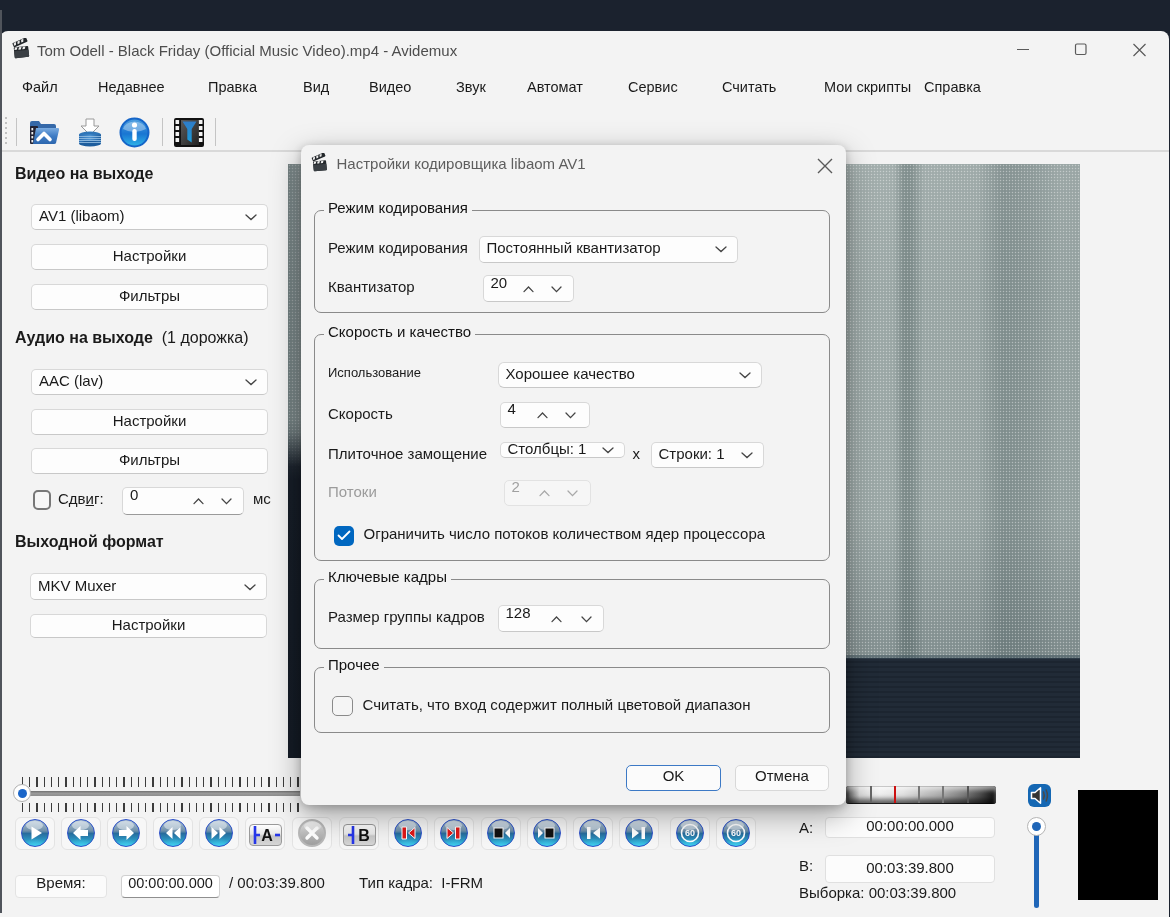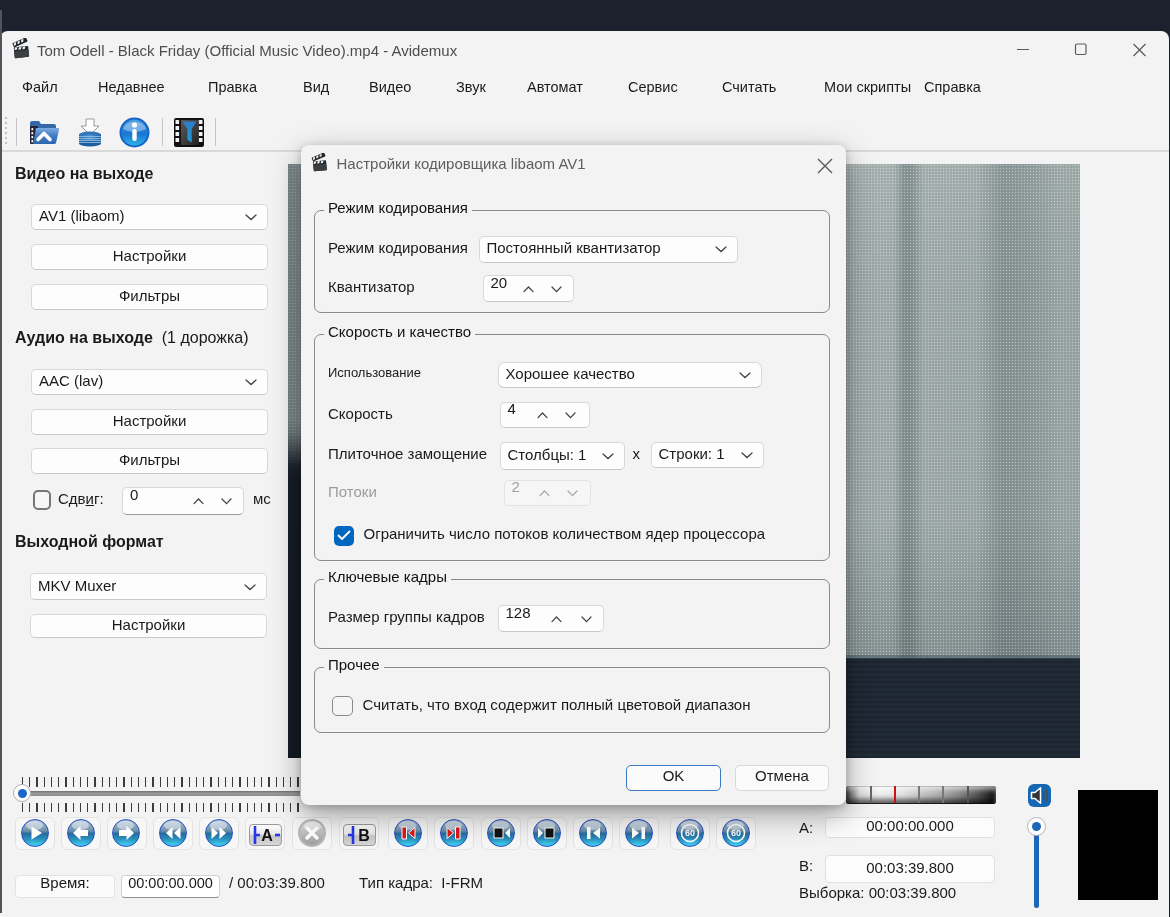--- a/index.html
+++ b/index.html
@@ -322,21 +322,21 @@
           <text x="14" y="17.4" text-anchor="middle" font-family="Liberation Sans" font-size="9" font-weight="bold" fill="#fff">60</text>
         </svg>
     <div class="pbf" style="left:716px"></div>
         <div class="pb" style="left:722px"></div>
     <svg class="pbg" style="left:722px" viewBox="0 0 28 28">
           <circle cx="14" cy="14" r="8.5" fill="none" stroke="#fff" stroke-width="1.6"></circle>
           <text x="14" y="17.4" text-anchor="middle" font-family="Liberation Sans" font-size="9" font-weight="bold" fill="#fff">60</text>
         </svg>
   </div>
   
-  <div class="btn" style="left:15px;top:844px;width:100px;height:23px;border-radius:4px;background:#fbfbfb;border-color:#e3e3e3;padding-bottom:8px;">Время:</div>
+  <div class="btn" style="left:15px;top:844px;width:92px;height:23px;border-radius:4px;background:#fbfbfb;border-color:#e3e3e3;padding-bottom:8px;">Время:</div>
   <div class="btn" style="left:121px;top:844px;width:99px;height:23px;border-radius:4px;background:#fff;border-color:#d0d0d0;border-bottom-color:#8f8f8f;font-size:14.5px;padding-bottom:8px;">00:00:00.000</div>
   <div class="txt" style="left:229px;top:842.5px;font-size:15px;">/ 00:03:39.800</div>
   <div class="txt" style="left:359px;top:842.5px;font-size:15px;">Тип кадра:&nbsp; I-FRM</div>
   
   <div class="abs" style="left:846px;top:754.5px;width:150px;height:18px;border-radius:3px;
       background:linear-gradient(90deg,#111 0%,#777 2.5%,#ddd 9%,#f0f0f0 22%,#e2e2e2 38%,#c4c4c4 52%,#a8a8a8 66%,#808080 78%,#4a4a4a 90%,#0d0d0d 100%);
       box-shadow:inset 0 4px 4px rgba(255,255,255,0.55), inset 0 -5px 5px rgba(0,0,0,0.6), inset 0 1px 0 rgba(0,0,0,0.4), inset 0 -1px 0 rgba(0,0,0,0.7);"></div>
   <div class="abs" style="left:870px;top:755px;width:1.5px;height:17px;background:#666;"></div>
   <div class="abs" style="left:893.5px;top:755px;width:2.5px;height:17px;background:#c11;"></div>
   <div class="abs" style="left:918px;top:755px;width:1.5px;height:17px;background:#777;"></div>
@@ -422,21 +422,21 @@
             <svg width="11" height="7" viewBox="0 0 11 7">
               <path d="M1 5.6 L5.5 1 L10 5.6" stroke="#454545" stroke-width="1.3" fill="none" stroke-linecap="round"></path>
             </svg>
           </span>
       <span class="chev" style="left:64px;">
             <svg width="11" height="7" viewBox="0 0 11 7">
               <path d="M1 1 L5.5 5.6 L10 1" stroke="#454545" stroke-width="1.3" fill="none" stroke-linecap="round"></path>
             </svg>
           </span></div>
     <div class="txt" style="left:27.5px;top:302px;font-size:15px;">Плиточное замощение</div>
-    <div class="combo" style="left:199px;top:297px;width:125px;height:28px;">Столбцы: 1
+    <div class="combo" style="left:199px;top:297px;width:125px;height:16px;">Столбцы: 1
       <span class="chev">
             <svg width="12" height="7" viewBox="0 0 12 7">
               <path d="M1 1 L6 5.6 L11 1" stroke="#454545" stroke-width="1.3" fill="none" stroke-linecap="round"></path>
             </svg>
           </span></div>
     <div class="txt" style="left:332px;top:302px;font-size:15px;">x</div>
     <div class="combo" style="left:350px;top:297px;width:113px;height:26px;">Строки: 1
       <span class="chev">
             <svg width="12" height="7" viewBox="0 0 12 7">
               <path d="M1 1 L6 5.6 L11 1" stroke="#454545" stroke-width="1.3" fill="none" stroke-linecap="round"></path>

